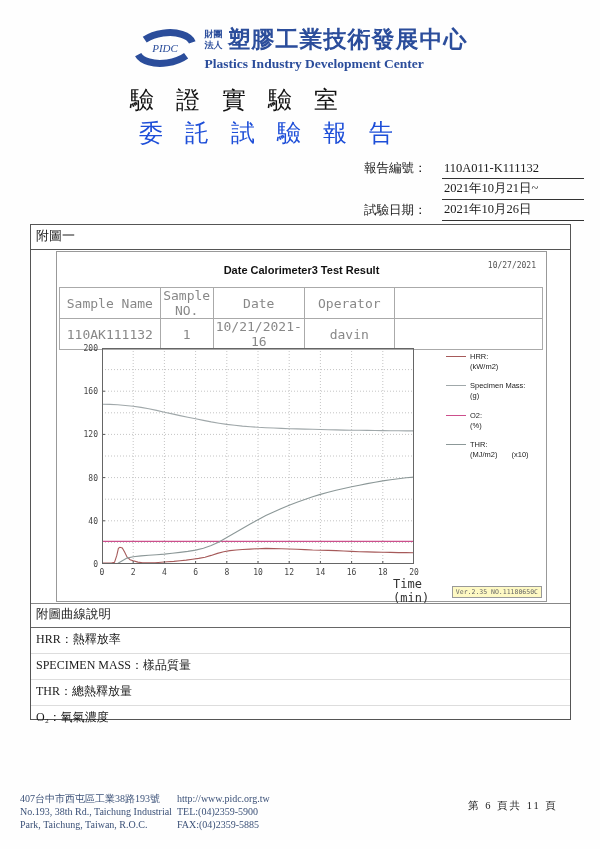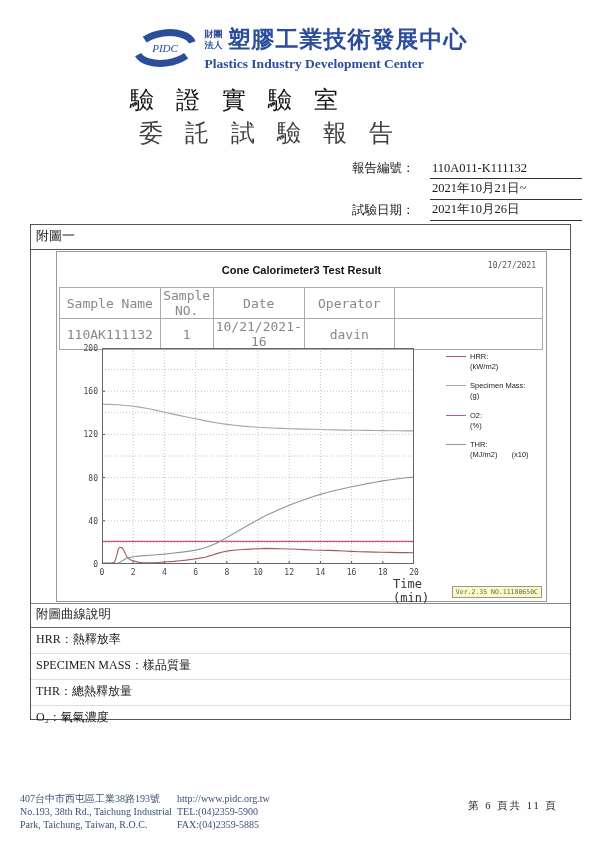--- a/index.html
+++ b/index.html
@@ -15,25 +15,25 @@
               font-family:"Liberation Sans",sans-serif;}
   .org-zh{font-size:23px;font-weight:bold;color:#2b4d9b;letter-spacing:1px;
           font-family:"Liberation Sans","DejaVu Sans",sans-serif;}
   .org-en{font-size:13.5px;font-weight:bold;color:#2b4d9b;margin-top:1px;
           font-family:"Liberation Serif",serif;}
 
   
   .title-line1{position:absolute;top:84px;left:0;width:476px;text-align:center;
                font-size:24px;letter-spacing:8px;color:#111;}
   .title-line2{position:absolute;top:117px;left:0;width:540px;text-align:center;
-               font-size:24px;letter-spacing:8px;color:#404040;}
+               font-size:24px;letter-spacing:8px;color:#1d4ed8;}
 
   
   .report-info{position:absolute;left:352px;top:160px;width:232px;font-size:12.5px;}
-  .ri-row{display:flex;align-items:flex-end;margin-bottom:1px;}
+  .ri-row{display:flex;align-items:flex-end;margin-bottom:1px;margin-left:12px;}
   .ri-label{width:78px;flex:none;padding-bottom:2px;}
   .ri-value{display:inline-block;width:148px;border-bottom:1px solid #333;padding:0 2px 2px 2px;}
 
   
   .figure-box{position:absolute;left:30px;top:224px;width:539px;height:494px;border:1px solid #555;background:#fff;}
   .figure-label-row{height:20px;border-bottom:1px solid #555;font-size:13px;padding:2px 5px;}
 
   .chart-box{position:absolute;left:25px;top:26px;width:489px;height:349px;border:1px solid #999;background:#fff;}
   .chart-title{position:absolute;top:12px;left:0;width:100%;text-align:center;
                font-family:"Liberation Sans",sans-serif;font-weight:bold;font-size:11px;color:#111;}
@@ -108,21 +108,21 @@
     <div class="ri-row">
       <span class="ri-label">試驗日期：</span>
       <span class="ri-value">2021年10月26日</span>
     </div>
   </div>
 
   <div class="figure-box">
     <div class="figure-label-row">附圖一</div>
 
     <div class="chart-box">
-      <div class="chart-title">Cone Calorimeter3 Test Result</div>
+      <div class="chart-title">Date Calorimeter3 Test Result</div>
       <div class="chart-date">10/27/2021</div>
 
       <table class="sample-table">
           <tbody>
             <tr>
               <td style="width:21%">Sample Name</td>
               <td style="width:11%">Sample NO.</td>
               <td style="width:16%">Date</td>
               <td style="width:19%">Operator</td>
               <td style="width:33%"></td>

